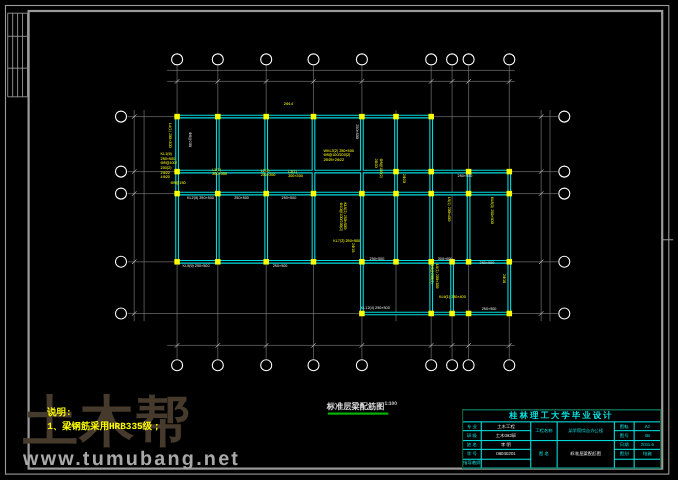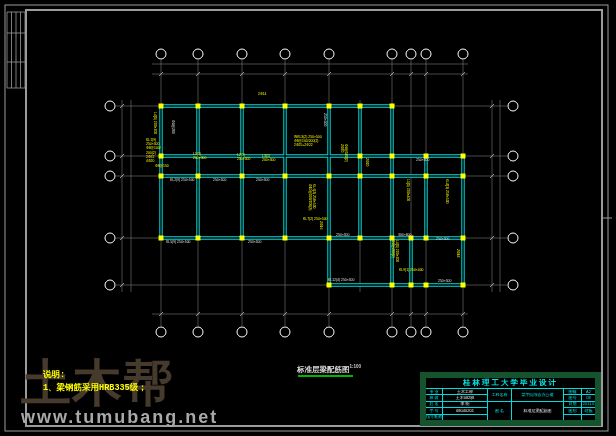--- a/index.html
+++ b/index.html
@@ -15,21 +15,21 @@
   .notes{position:absolute;left:43px;top:369px;z-index:3;color:#ffff00;
     font-weight:bold;font-size:8.5px;line-height:13px;white-space:nowrap;font-family:Liberation Mono, monospace;}
   
   .caption{position:absolute;left:297px;top:364px;z-index:3;color:#d9d9d9;
     font-size:7.5px;font-weight:bold;white-space:nowrap;}
   .caption .scale{font-size:4.5px;vertical-align:super;color:#cfcfcf;}
   .caption-line{position:absolute;left:298px;top:375px;width:55px;height:1.5px;
     background:#00b400;z-index:3;}
   
   .tb{position:absolute;left:420px;top:372px;width:181px;height:54px;z-index:3;
-    background:#00dcdc;border:6px solid #14532d;box-sizing:border-box;
+    background:#00dcdc;border:1px solid #14532d;box-sizing:border-box;
     display:flex;flex-direction:column;}
   .tb-title{background:#000;color:#00e5e5;font-weight:bold;font-size:7.5px;
     height:10px;line-height:10px;text-align:center;margin-bottom:1px;
     letter-spacing:2px;white-space:nowrap;overflow:hidden;}
   .tb-grid{flex:1;display:grid;background:#00dcdc;gap:1px;
     grid-template-columns:16px 44px 23px 51px 17px 1fr;
     grid-template-rows:repeat(5,1fr);}
   .tb-grid .c{background:#000;color:#00e5e5;font-size:4px;line-height:1;
     display:flex;align-items:center;justify-content:center;
     white-space:nowrap;overflow:hidden;}

